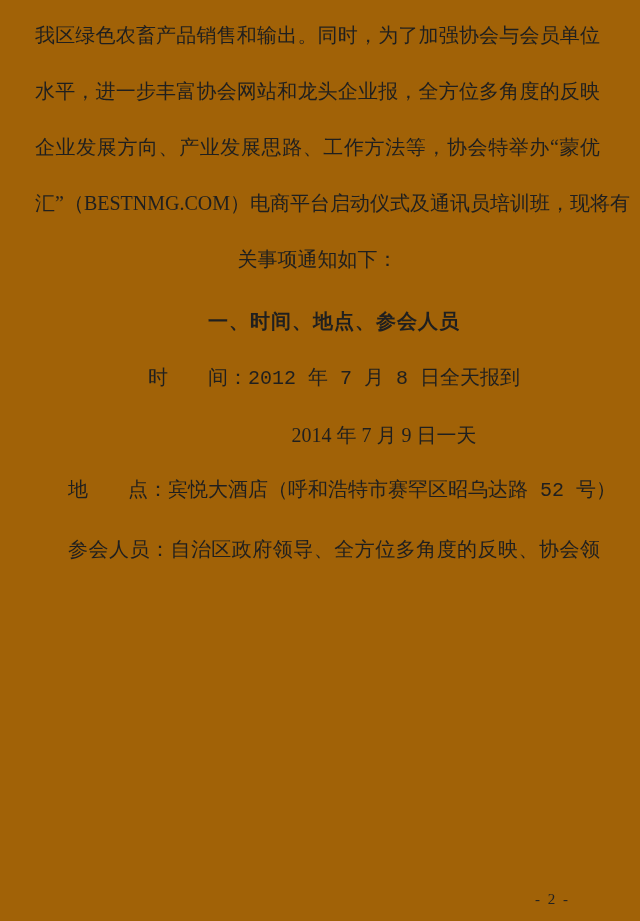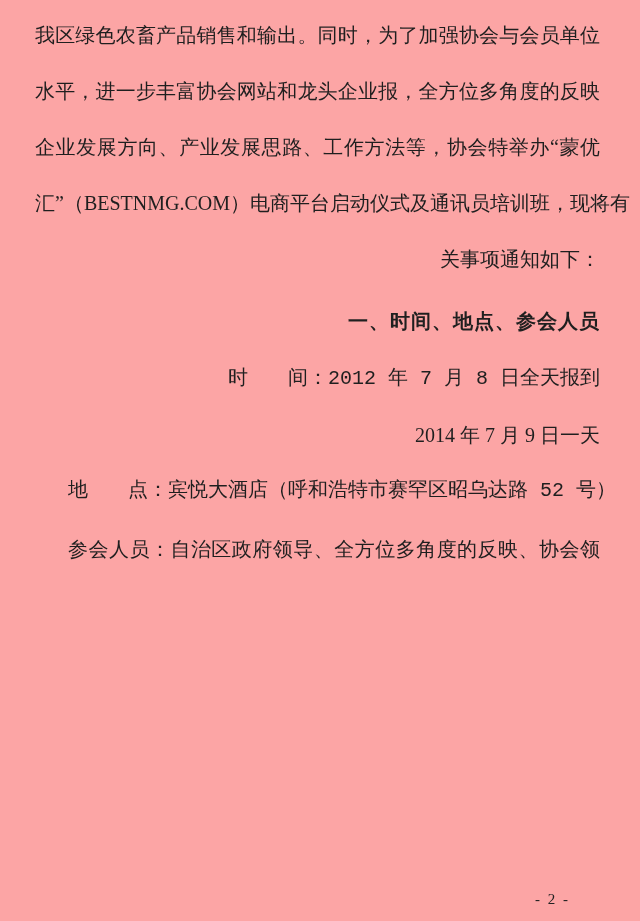--- a/index.html
+++ b/index.html
@@ -16,21 +16,21 @@
     box-sizing: border-box;
     padding: 7px 40px 0 35px;
     font-family: "Liberation Serif", "DejaVu Serif", serif;
     font-size: 20px;
     line-height: 56px;
     color: #1f1f1f;
     overflow: hidden;
   }
   .line {
     white-space: nowrap;
-    text-align: right;
+    text-align: center;
     height: 56px;
   }
   
   .j {
     text-align: justify;
     text-align-last: justify;
     text-justify: inter-character;
   }
   .heading {
     font-family: "Liberation Sans", "DejaVu Sans", sans-serif;
@@ -49,21 +49,21 @@
     bottom: 14px;
     font-size: 15px;
     line-height: 15px;
     letter-spacing: 2px;
     color: #222;
   }
 </style>
 </head>
 <body>
 
-<div class="page" style="background: #fca5a5; color: rgb(31, 31, 31);">
+<div class="page" style="background: #a16207; color: rgb(31, 31, 31);">
   <div class="line j">我区绿色农畜产品销售和输出。同时，为了加强协会与会员单位</div>
   <div class="line j">水平，进一步丰富协会网站和龙头企业报，全方位多角度的反映</div>
   <div class="line j">企业发展方向、产业发展思路、工作方法等，协会特举办“蒙优</div>
   <div class="line j">汇”（BESTNMG.COM）电商平台启动仪式及通讯员培训班，现将有</div>
   <div class="line">关事项通知如下：</div>
   <div class="line heading indent1">一、时间、地点、参会人员</div>
   <div class="line indent1">时　　间：2012 年 7 月 8 日全天报到</div>
   <div class="line indent2">2014 年 7 月 9 日一天</div>
   <div class="line indent1">地　　点：宾悦大酒店（呼和浩特市赛罕区昭乌达路 52 号）</div>
   <div class="line j indent1 mt4">参会人员：自治区政府领导、全方位多角度的反映、协会领</div>

